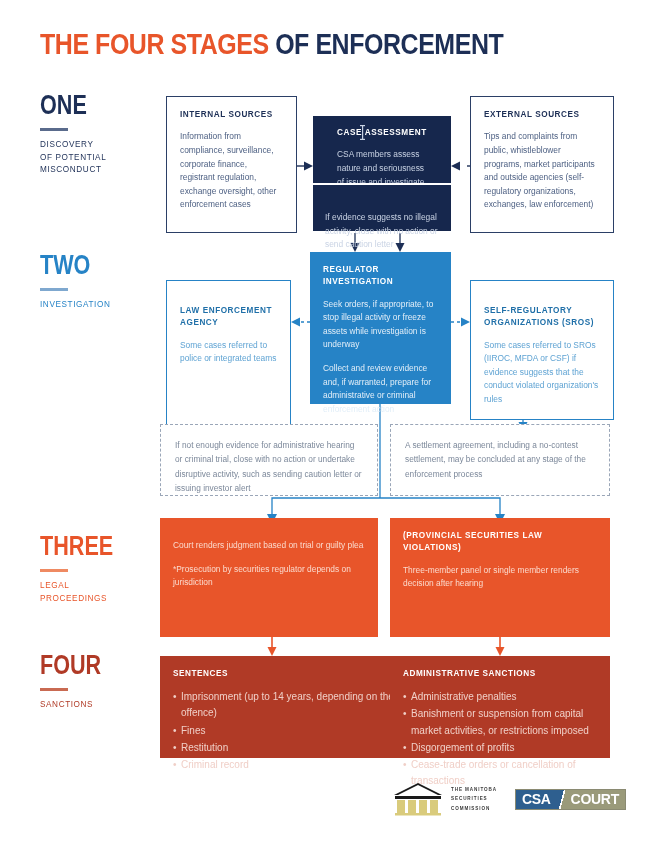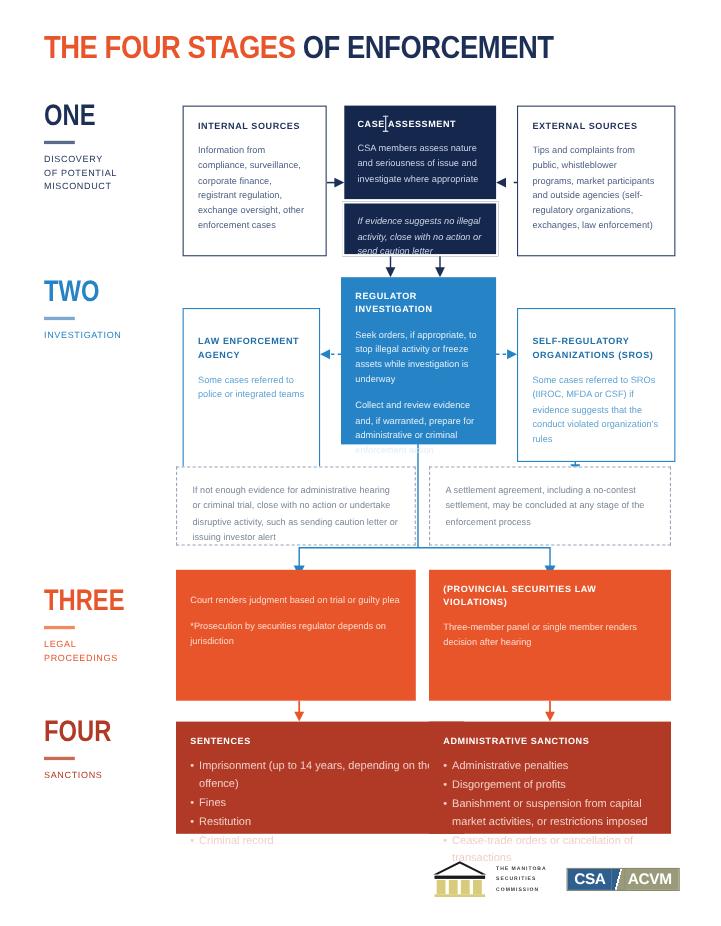--- a/index.html
+++ b/index.html
@@ -64,30 +64,30 @@
 
   
   .b-outline-navy {
     border: 1.2px solid #2b3f66; background: #fff;
     padding: 12px 13px;
   }
   .b-outline-navy .hd { color: #1d2f56; }
   .b-outline-navy .bd { color: #4c5f82; }
 
   .b-navy-solid {
-    background: #16274d; padding: 11px 12px;
+    background: #16274d; padding: 11px 24px; margin-top: 20px;
   }
   .b-navy-solid .hd { color: #ffffff; }
   .b-navy-solid .bd { color: #c9d3e4; }
 
   .b-navy-solid2 {
     background: #16274d; padding: 10px 12px;
     border: 2px solid #ffffff;
   }
-  .b-navy-solid2 .bd { color: #c9d3e4; margin-top: 0; font-style: italic; }
+  .b-navy-solid2 .bd { color: #c9d3e4; margin-top: 16px; }
 
   
   .b-outline-blue {
     border: 1.2px solid #2683c6; background: #fff;
     padding: 24px 13px;
     margin-top: 28px;
   }
   .b-outline-blue .hd { color: #1f6fa8; }
   .b-outline-blue .bd { color: #5fa3d3; }
 
@@ -309,22 +309,22 @@
       <li>Fines</li>
       <li>Restitution</li>
       <li>Criminal record</li>
     </ul>
   </div>
 
   <div class="box b-brick" style="left:390px; top:656px; width:220px; height:102px;">
     <div class="hd">ADMINISTRATIVE SANCTIONS</div>
     <ul>
       <li>Administrative penalties</li>
+      <li>Banishment or suspension from capital market activities, or restrictions imposed</li>
       <li>Disgorgement of profits</li>
-      <li>Banishment or suspension from capital market activities, or restrictions imposed</li>
       <li>Cease-trade orders or cancellation of transactions</li>
     </ul>
   </div>
 
   <div class="logos">
     <div class="msc">
       <svg width="52" height="34" viewBox="0 0 52 34">
         <path d="M26 1 L50 13 L46 13 L26 3 L6 13 L2 13 Z" fill="#1a1a1a"></path>
         <rect x="3" y="14" width="46" height="3" fill="#1a1a1a"></rect>
         <rect x="5" y="18" width="8" height="13" fill="#d9cb7c"></rect>
@@ -335,17 +335,17 @@
       </svg>
       <div class="msc-words">
         <div>THE MANITOBA</div>
         <div>SECURITIES</div>
         <div>COMMISSION</div>
       </div>
     </div>
     <div class="csa">
       <span class="csa-l">CSA</span>
       <span class="csa-sl"></span>
-      <span class="csa-r">ACVM</span>
+      <span class="csa-r">COURT</span>
     </div>
   </div>
 
 </div>
 
 </body></html>

